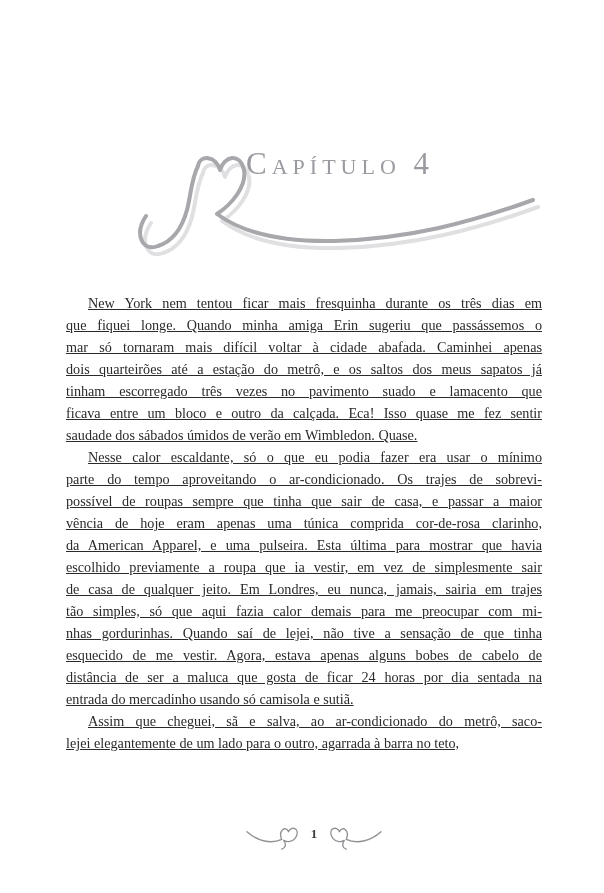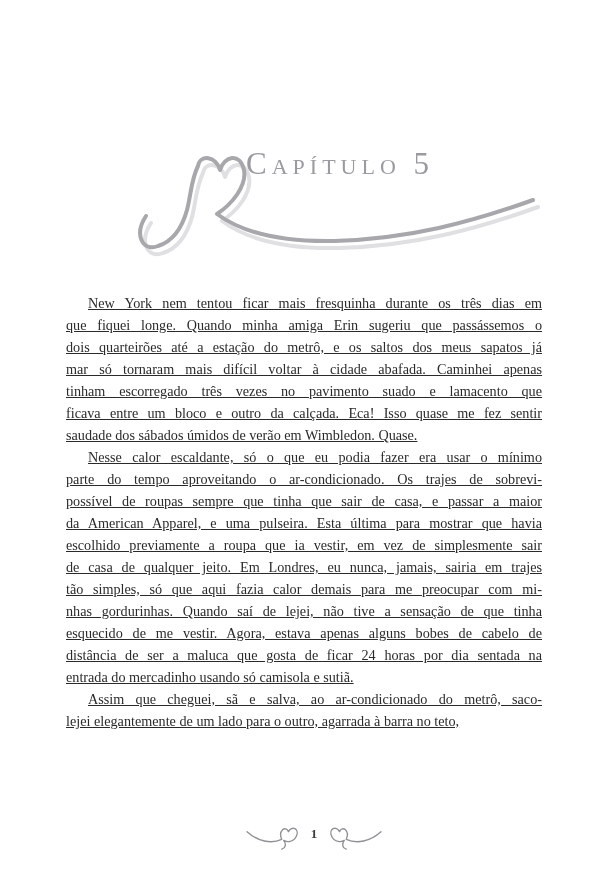--- a/index.html
+++ b/index.html
@@ -81,37 +81,38 @@
 </head>
 <body>
 
 <div class="page">
 
   <header class="chapter-header">
     <svg class="header-flourish" viewBox="0 0 406 112" fill="none" xmlns="http://www.w3.org/2000/svg">
       <path class="flourish-shadow" transform="translate(5,7)" d="M12 66 C0 84 8 102 24 96 C40 91 48 78 53 60 C57 45 57 30 64 16 C66 4 82 6 86 20 C90 6 106 2 110 20 C113 36 98 54 83 64 C110 84 150 92 200 91 C275 89 338 72 399 50" stroke-width="4" stroke-linecap="round" stroke-linejoin="round" stroke="#e0e0e3"></path>
       <path class="flourish-main" d="M12 66 C0 84 8 102 24 96 C40 91 48 78 53 60 C57 45 57 30 64 16 C66 4 82 6 86 20 C90 6 106 2 110 20 C113 36 98 54 83 64 C110 84 150 92 200 91 C275 89 338 72 399 50" stroke-width="4" stroke-linecap="round" stroke-linejoin="round" stroke="#a7a7ac"></path>
     </svg>
-    <h1 class="chapter-title">Capítulo 5</h1>
+    <h1 class="chapter-title">Capítulo 4</h1>
   </header>
 
   <main class="body-text">
       <div class="para">
         <div class="line first">New York nem tentou ficar mais fresquinha durante os três dias em</div>
         <div class="line">que fiquei longe. Quando minha amiga Erin sugeriu que passássemos o</div>
+        <div class="line">mar só tornaram mais difícil voltar à cidade abafada. Caminhei apenas</div>
         <div class="line">dois quarteirões até a estação do metrô, e os saltos dos meus sapatos já</div>
-        <div class="line">mar só tornaram mais difícil voltar à cidade abafada. Caminhei apenas</div>
         <div class="line">tinham escorregado três vezes no pavimento suado e lamacento que</div>
         <div class="line">ficava entre um bloco e outro da calçada. Eca! Isso quase me fez sentir</div>
         <div class="line last">saudade dos sábados úmidos de verão em Wimbledon. Quase.</div>
       </div>
       <div class="para">
         <div class="line first">Nesse calor escaldante, só o que eu podia fazer era usar o mínimo</div>
         <div class="line">parte do tempo aproveitando o ar-condicionado. Os trajes de sobrevi-</div>
         <div class="line">possível de roupas sempre que tinha que sair de casa, e passar a maior</div>
+        <div class="line">vência de hoje eram apenas uma túnica comprida cor-de-rosa clarinho,</div>
         <div class="line">da American Apparel, e uma pulseira. Esta última para mostrar que havia</div>
         <div class="line">escolhido previamente a roupa que ia vestir, em vez de simplesmente sair</div>
         <div class="line">de casa de qualquer jeito. Em Londres, eu nunca, jamais, sairia em trajes</div>
         <div class="line">tão simples, só que aqui fazia calor demais para me preocupar com mi-</div>
         <div class="line">nhas gordurinhas. Quando saí de lejei, não tive a sensação de que tinha</div>
         <div class="line">esquecido de me vestir. Agora, estava apenas alguns bobes de cabelo de</div>
         <div class="line">distância de ser a maluca que gosta de ficar 24 horas por dia sentada na</div>
         <div class="line last">entrada do mercadinho usando só camisola e sutiã.</div>
       </div>
       <div class="para">

